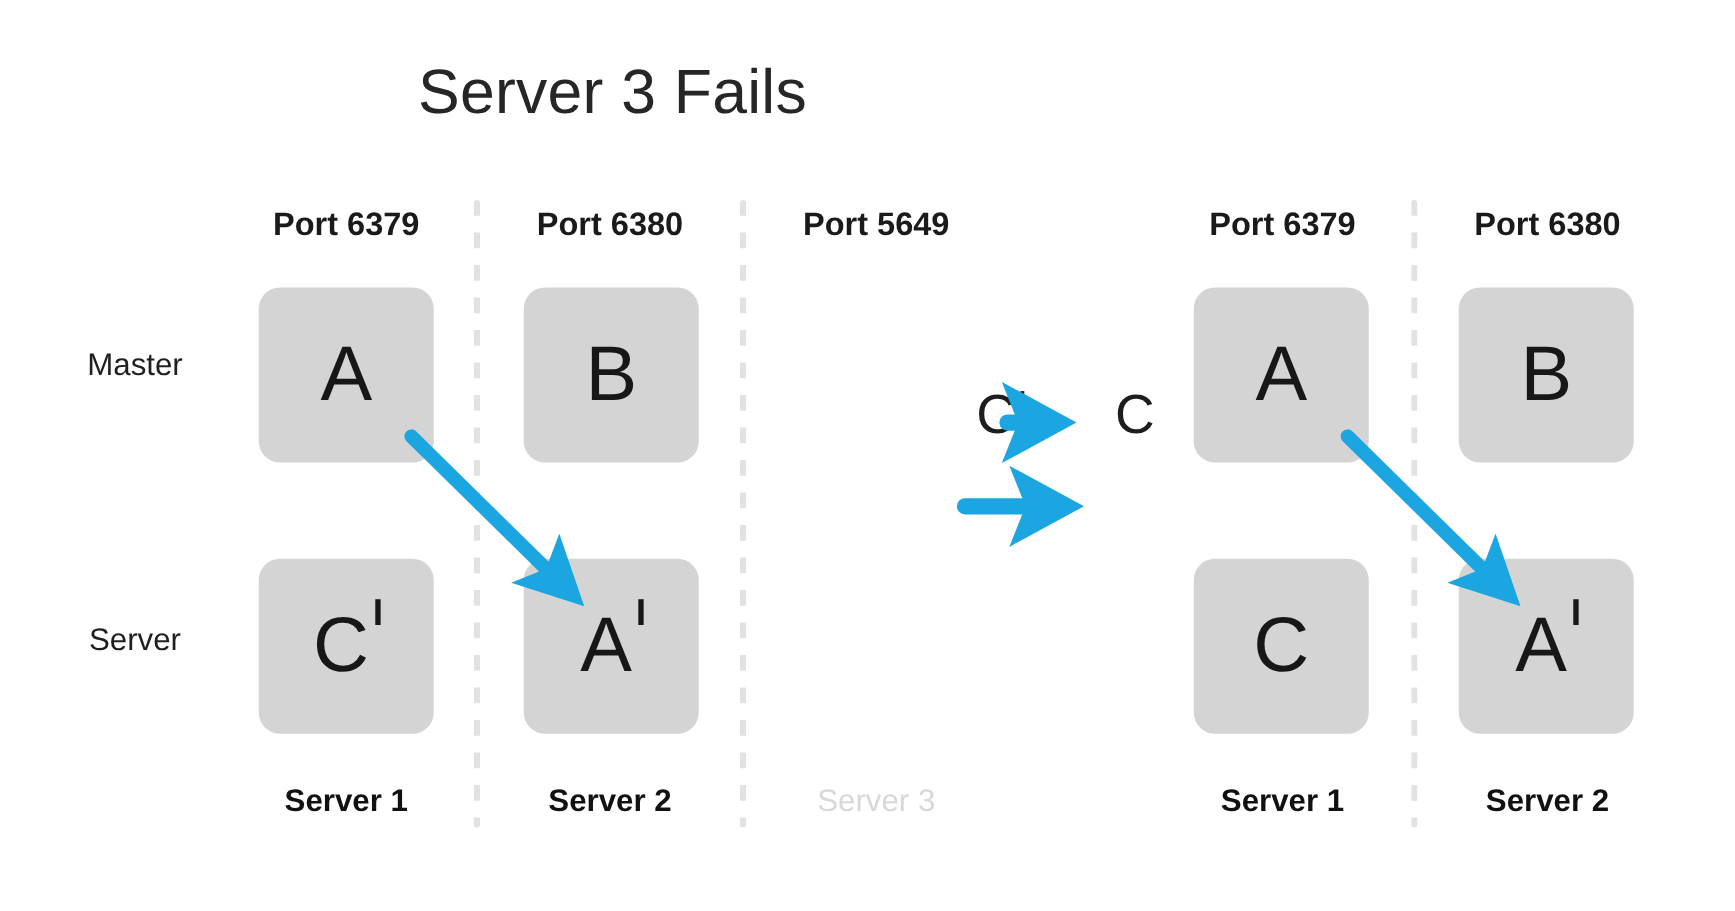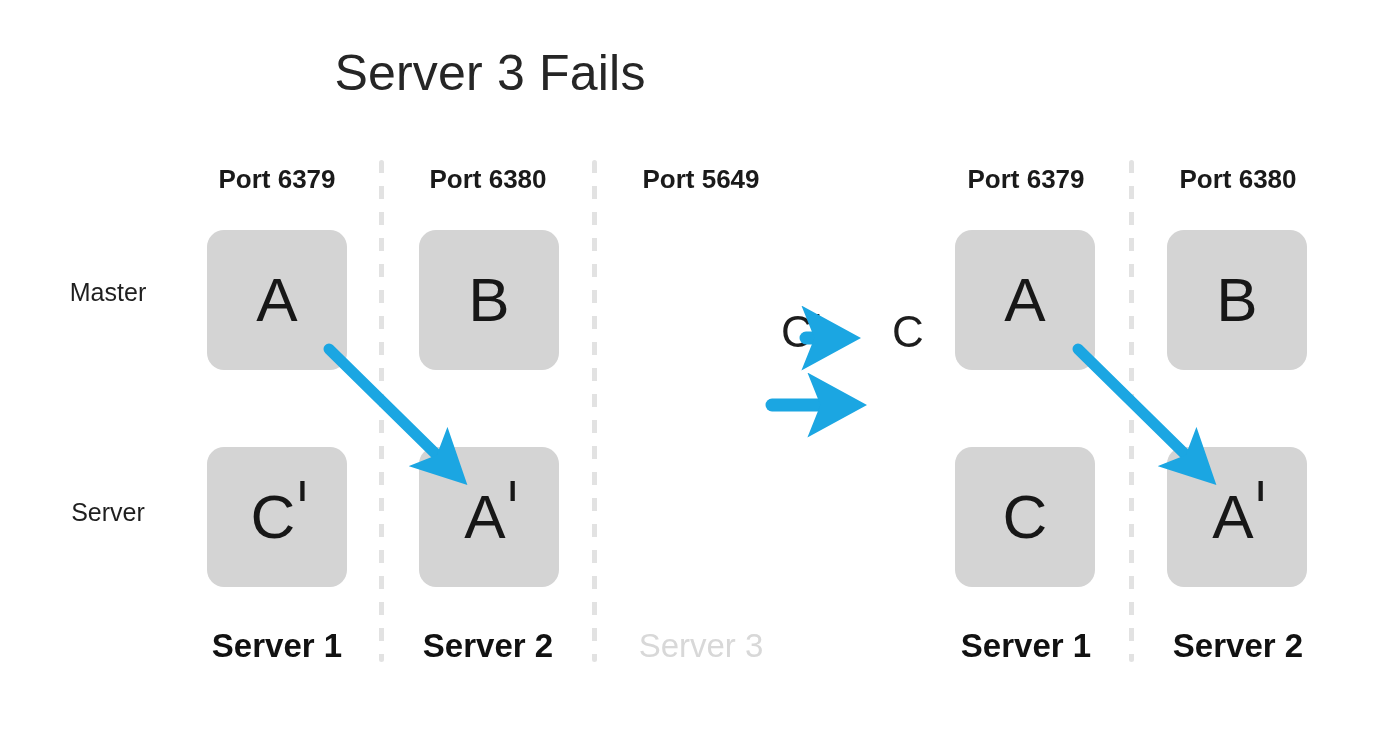--- a/index.html
+++ b/index.html
@@ -57,21 +57,21 @@
     text-align: center;
     white-space: nowrap;
   }
   .port-label {
     font-size: 26px;
     font-weight: 600;
     color: #1a1a1a;
     top: 164px;
   }
   .server-label {
-    font-size: 33px;
+    font-size: 25px;
     font-weight: 700;
     color: #111111;
     top: 627px;
   }
   .server-label.failed {
     color: #d8d8d8;
     font-weight: 500;
     text-align: center;
   }
 

